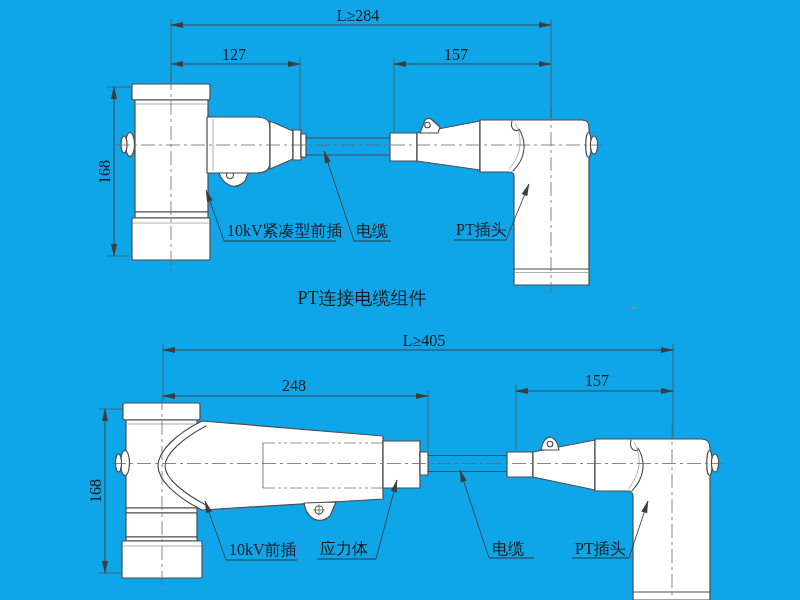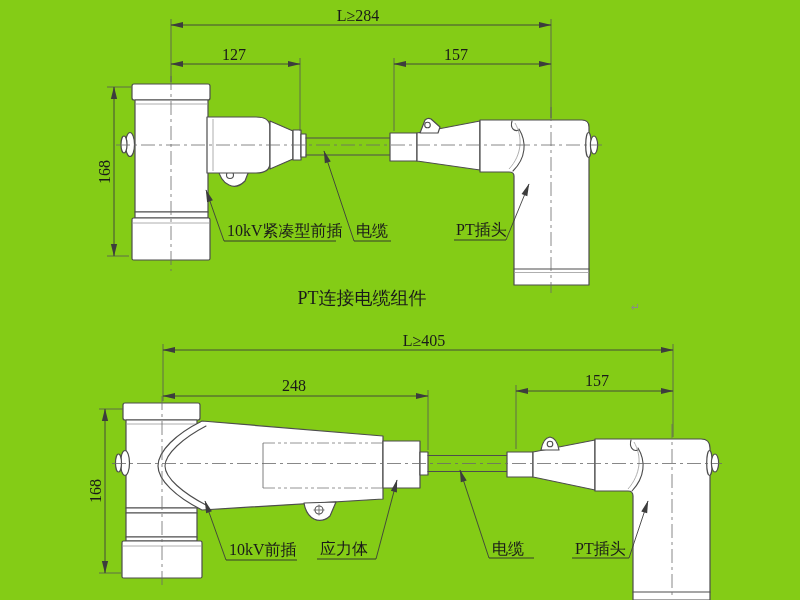--- a/index.html
+++ b/index.html
@@ -1,16 +1,16 @@
 <!DOCTYPE html>
 <html><head>
 <meta charset="utf-8">
 <style>
   html,body{margin:0;padding:0;background:#ffffff;}
-  .stage{width:800px;height:600px;position:relative;background:#84cc16;overflow:hidden;
+  .stage{width:800px;height:600px;position:relative;background:#0ea5e9;overflow:hidden;
          font-family:"Liberation Serif","DejaVu Serif",serif;}
   svg{display:block;}
   .ol   {fill:#ffffff;stroke:#4d4d4d;stroke-width:1.2;stroke-linejoin:round;}
   .ln   {fill:none;stroke:#4d4d4d;stroke-width:1.1;stroke-linejoin:round;stroke-linecap:round;}
   .thin {fill:none;stroke:#9a9a9a;stroke-width:0.8;}
   .thin2{fill:none;stroke:#6f6f6f;stroke-width:0.9;}
   .dim  {fill:none;stroke:#3d3d3d;stroke-width:0.9;}
   .ext  {fill:none;stroke:#555555;stroke-width:0.8;}
   .cl   {fill:none;stroke:#6a6a6a;stroke-width:0.8;stroke-dasharray:14 4 3 4;}
   .ph   {fill:none;stroke:#7a7a7a;stroke-width:0.8;stroke-dasharray:12 3 3 3 3 3;}

